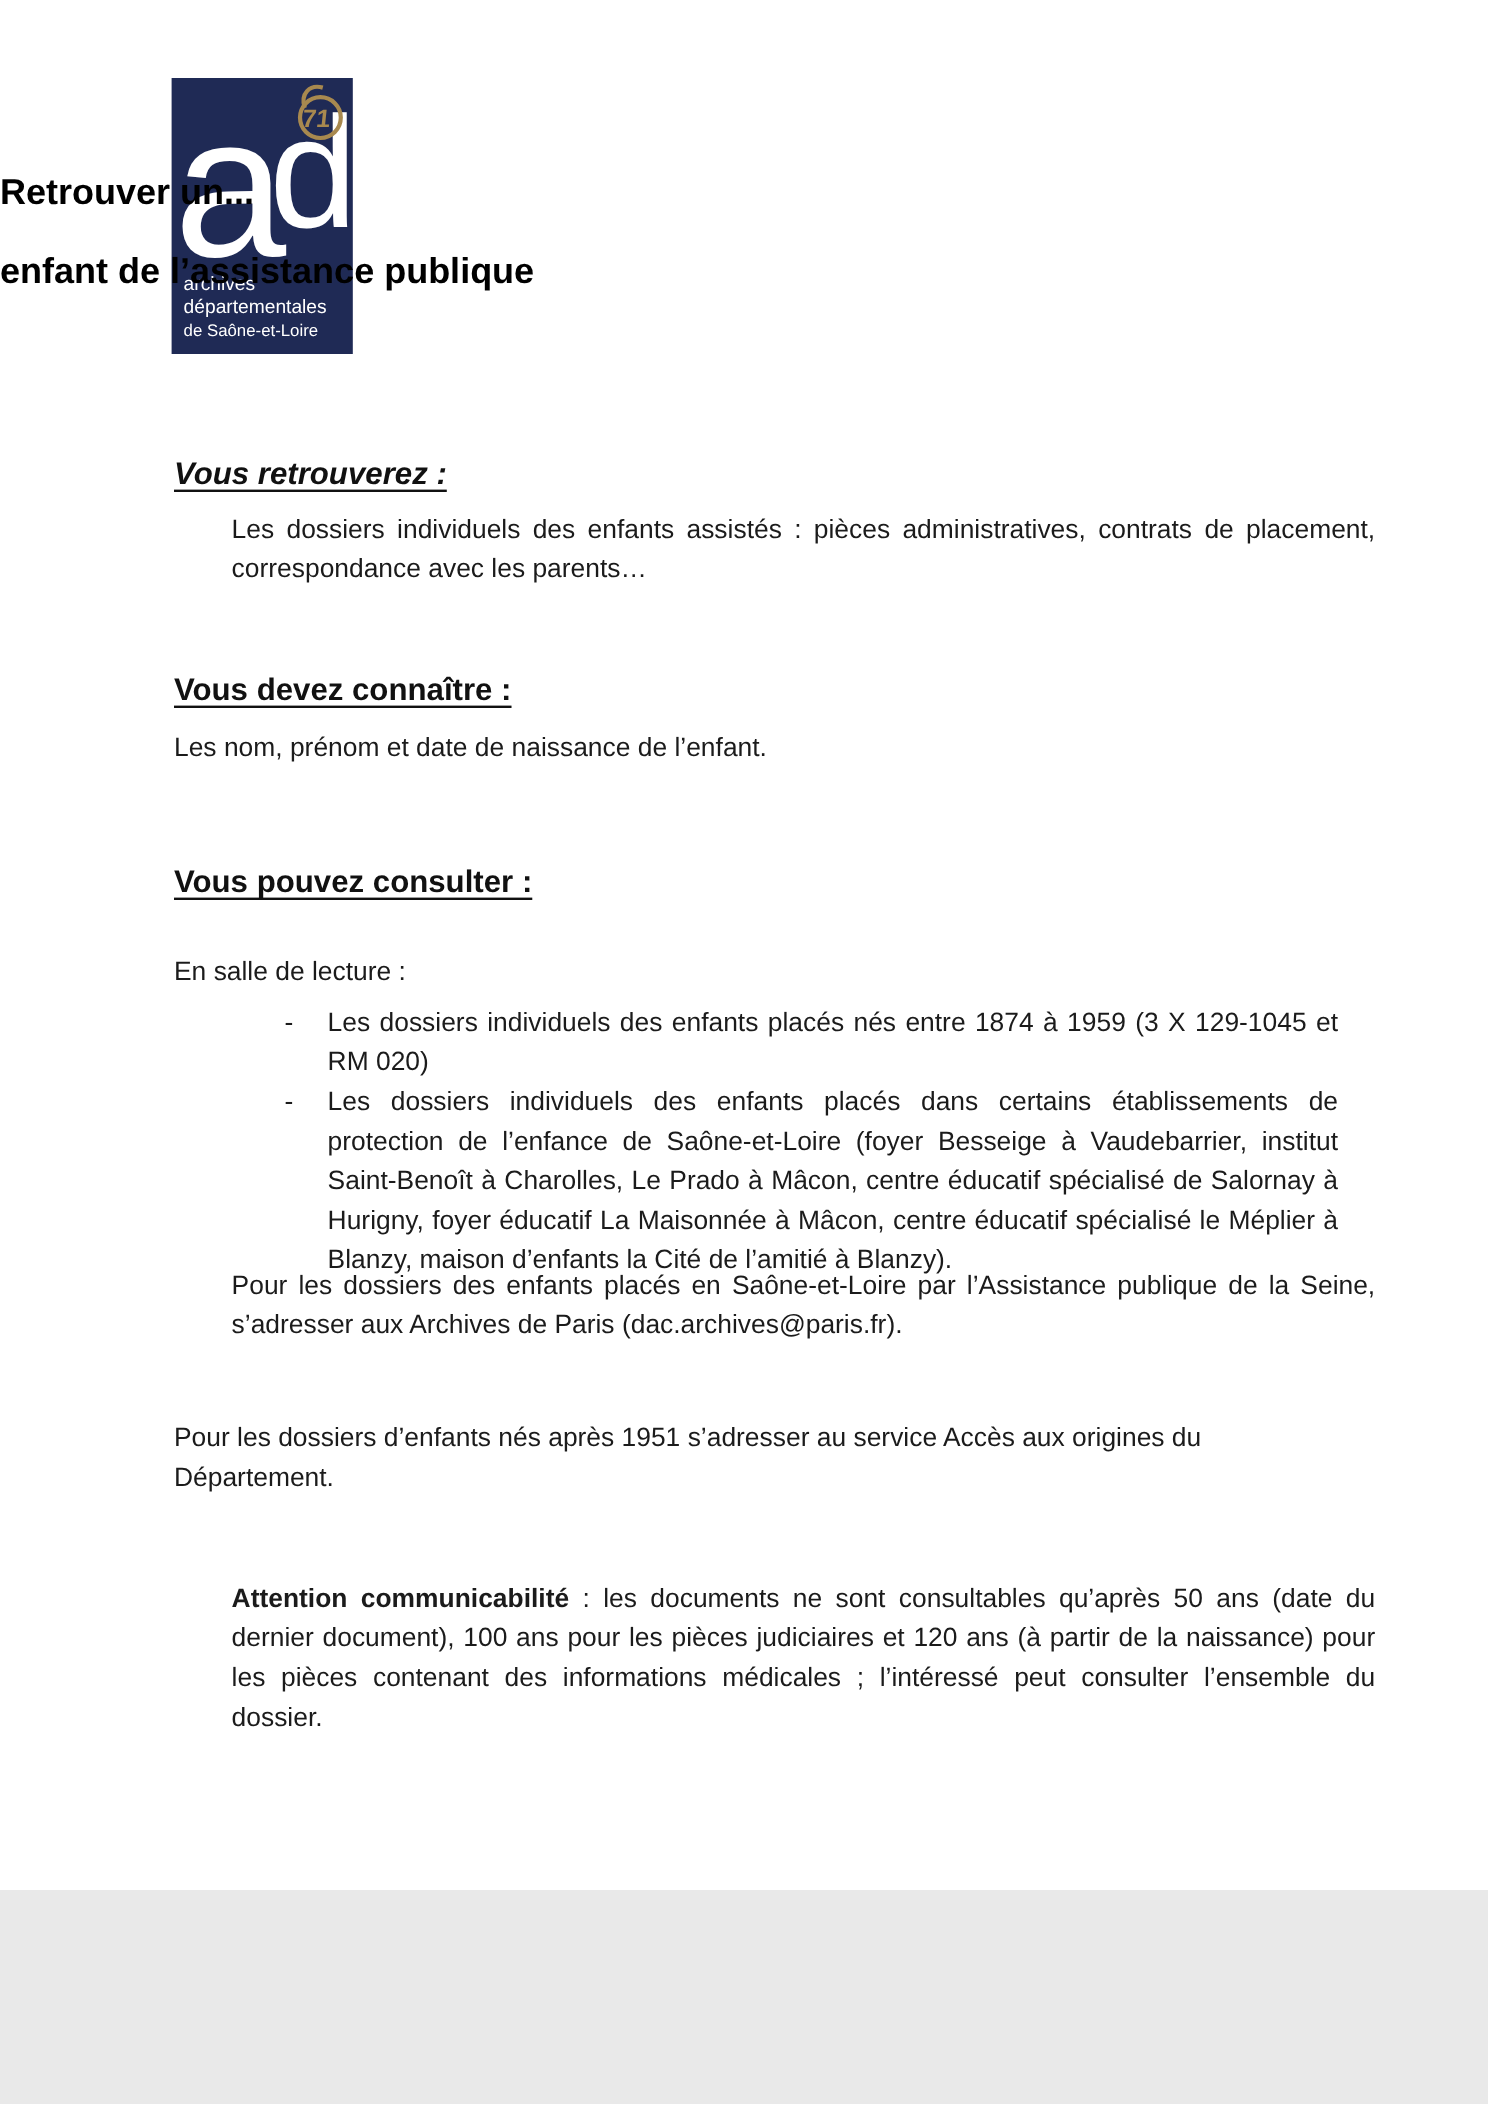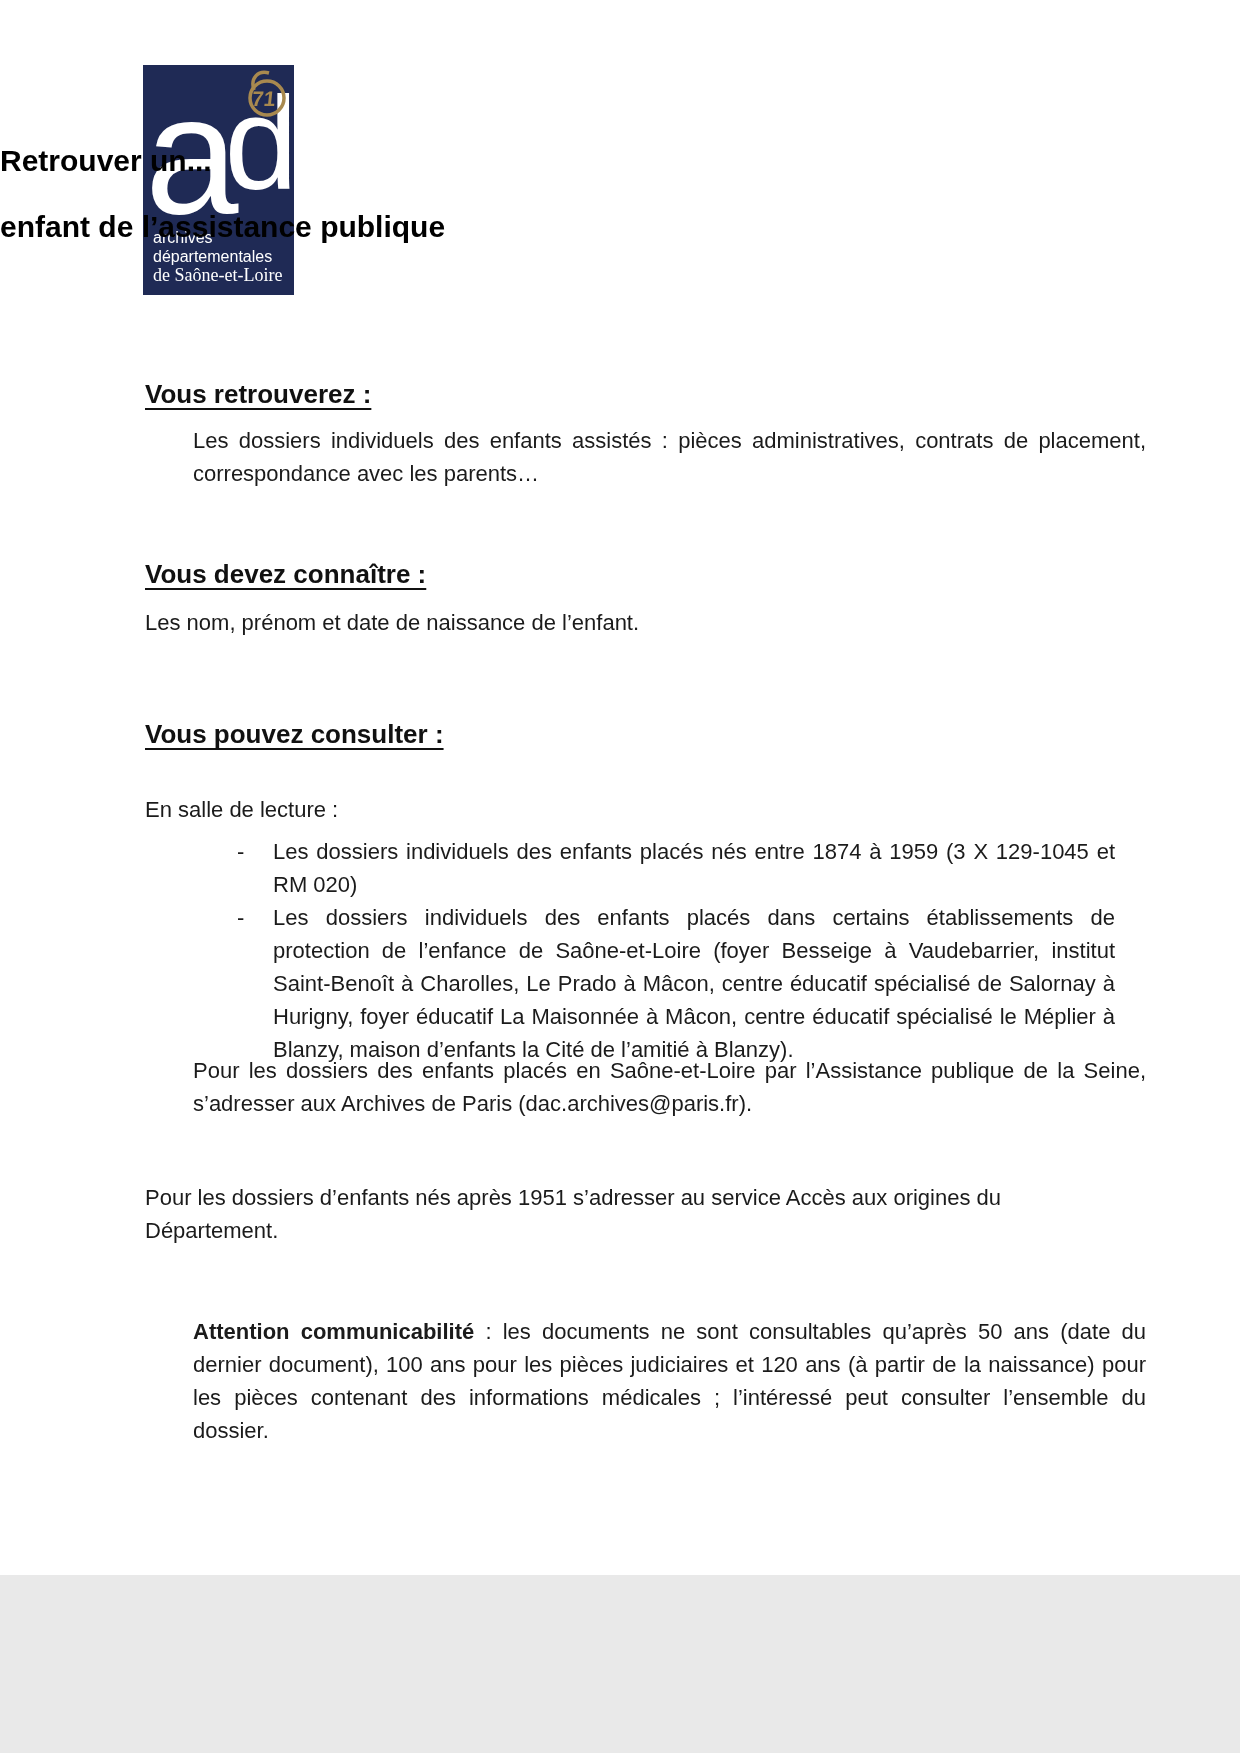--- a/index.html
+++ b/index.html
@@ -31,39 +31,39 @@
     display:inline-block;vertical-align:baseline;
     position:relative;top:-24px;left:-8px;
   }
   .logo-badge{
     position:absolute;right:4px;top:3px;width:48px;height:52px;
   }
   .logo-text{
     position:absolute;left:10px;top:163px;color:#ffffff;
   }
   .logo-text .l1,.logo-text .l2{font-size:16px;line-height:19px;}
-  .logo-text .l3{font-size:18px;line-height:18px;font-family:Liberation Serif, serif;}
+  .logo-text .l3{font-size:14px;line-height:18px;}
   
   .doc-title-1,.doc-title-2{
     position:absolute;left:0;width:1240px;text-align:left;
     font-size:30px;font-weight:700;color:#000000;
   }
   .doc-title-1{top:144px;}
   .doc-title-2{top:210px;}
   
   .blk{position:absolute;left:145px;width:953px;}
   .hdg{
     font-size:26px;font-weight:700;color:#111111;
     text-decoration:underline;
     text-decoration-thickness:2px;
     text-underline-offset:5px;
   }
   .body-text{font-size:22px;line-height:33px;color:#1b1b1b;}
   .just{text-align:justify;margin-left:48px;}
-  .h-retrouverez{top:379px;}
+  .h-retrouverez{top:379px;font-style:italic;}
   .p-retrouverez{top:424px;}
   .h-connaitre{top:559px;}
   .p-connaitre{top:606px;}
   .h-consulter{top:719px;}
   .p-lecture{top:766px;margin-top:27px;}
   .bullet-list{top:818px;margin:17px;padding:0;list-style:none;}
   .bullet-list li{
     position:relative;padding-left:111px;
     font-size:22px;line-height:33px;text-align:justify;
   }

